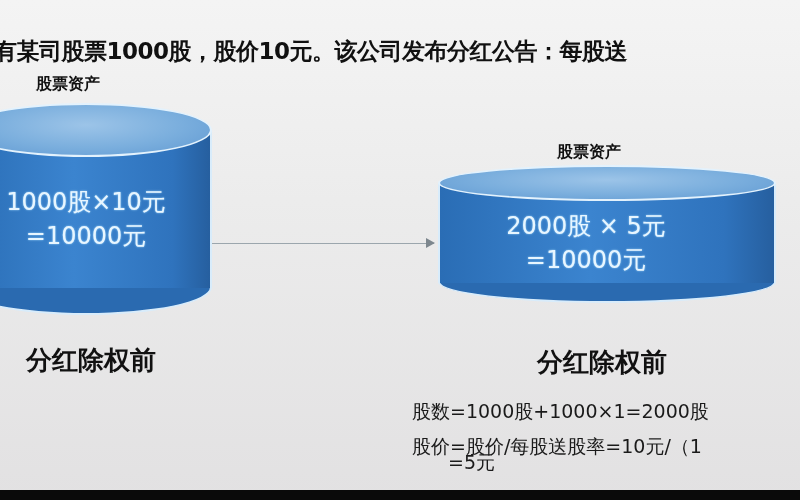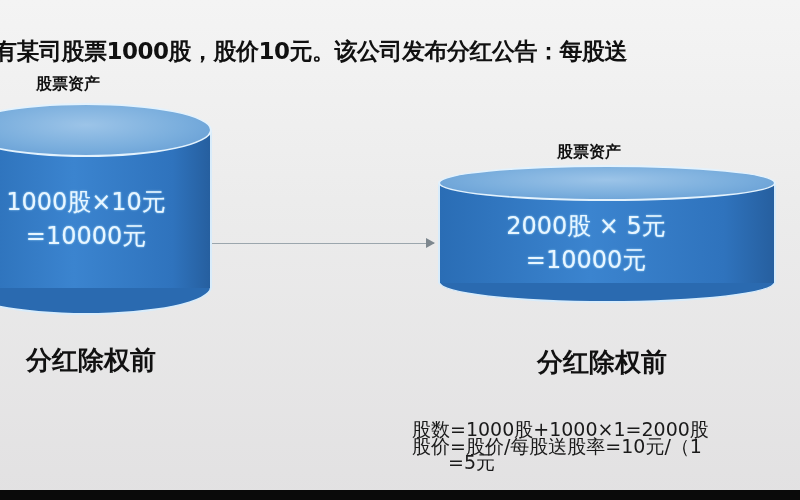--- a/index.html
+++ b/index.html
@@ -136,17 +136,17 @@
   <div class="body" style="left:0; top:18px; width:338px; height:100px;"></div>
   <div class="top" style="left:0; top:0; width:338px; height:36px;"></div>
   <div class="content" style="top:44px;">
     <div>2000股 × 5元</div>
     <div>=10000元</div>
   </div>
 </div>
 
 <div class="abs stage-label" style="left:537px; top:345px;">分红除权前</div>
 
-<div class="abs formula" style="top:416px;">股数=1000股+1000×1=2000股</div>
+<div class="abs formula" style="top:398px;">股数=1000股+1000×1=2000股</div>
 <div class="abs formula" style="top:433px;">股价=股价/每股送股率=10元/（1</div>
 <div class="abs formula" style="top:449px; left:448px;text-align:center;">=5元</div>
 
 <div class="abs bottom-bar"></div>
 
 </body></html>

